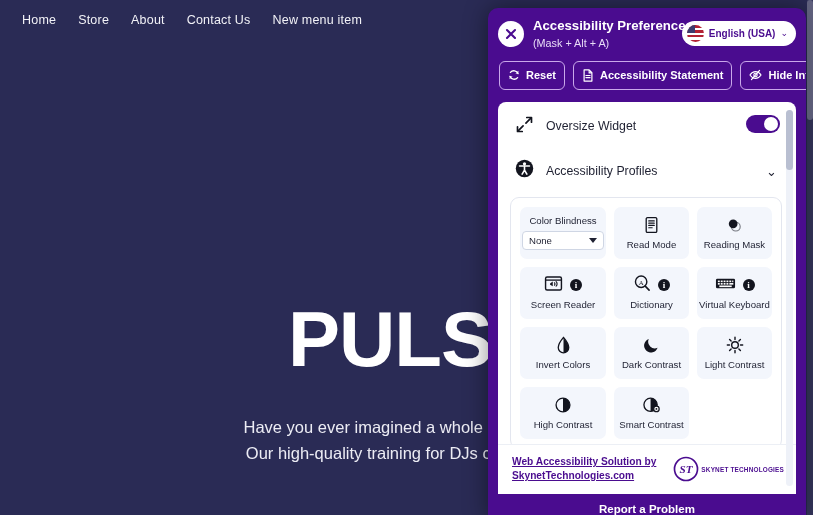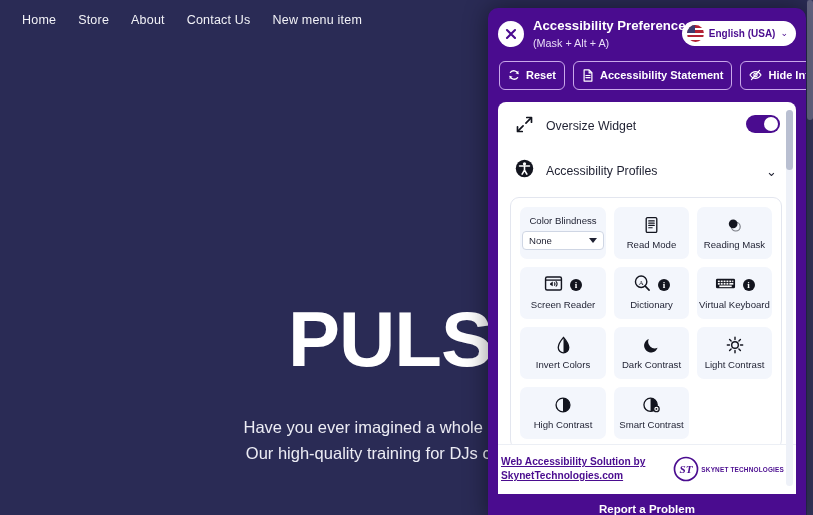--- a/index.html
+++ b/index.html
@@ -175,21 +175,21 @@
   }
   #inner-thumb {
     position: absolute; top: 0; left: 0; width: 7px; height: 60px;
     background: #b9bfd1; border-radius: 4px; cursor: pointer;
   }
 
   
   #panel-footer {
     flex: 0 0 auto; border-top: 1px solid #eceff5; background: #ffffff;
     display: flex; align-items: center; justify-content: space-between;
-    padding: 10px 12px 11px 3px; gap: 8px;
+    padding: 10px 12px 11px 14px; gap: 8px;
   }
   #footer-link {
     color: #4a0c8f; font-size: 10.2px; font-weight: 700; line-height: 1.35;
     text-decoration: underline; cursor: pointer; max-width: 200px;
   }
   #footer-logo { display: flex; align-items: center; gap: 2px; justify-content: center; }
   #footer-logo-name {
     color: #4a0c8f; font-size: 6.4px; font-weight: 700; letter-spacing: .2px;
     white-space: nowrap;
   }

